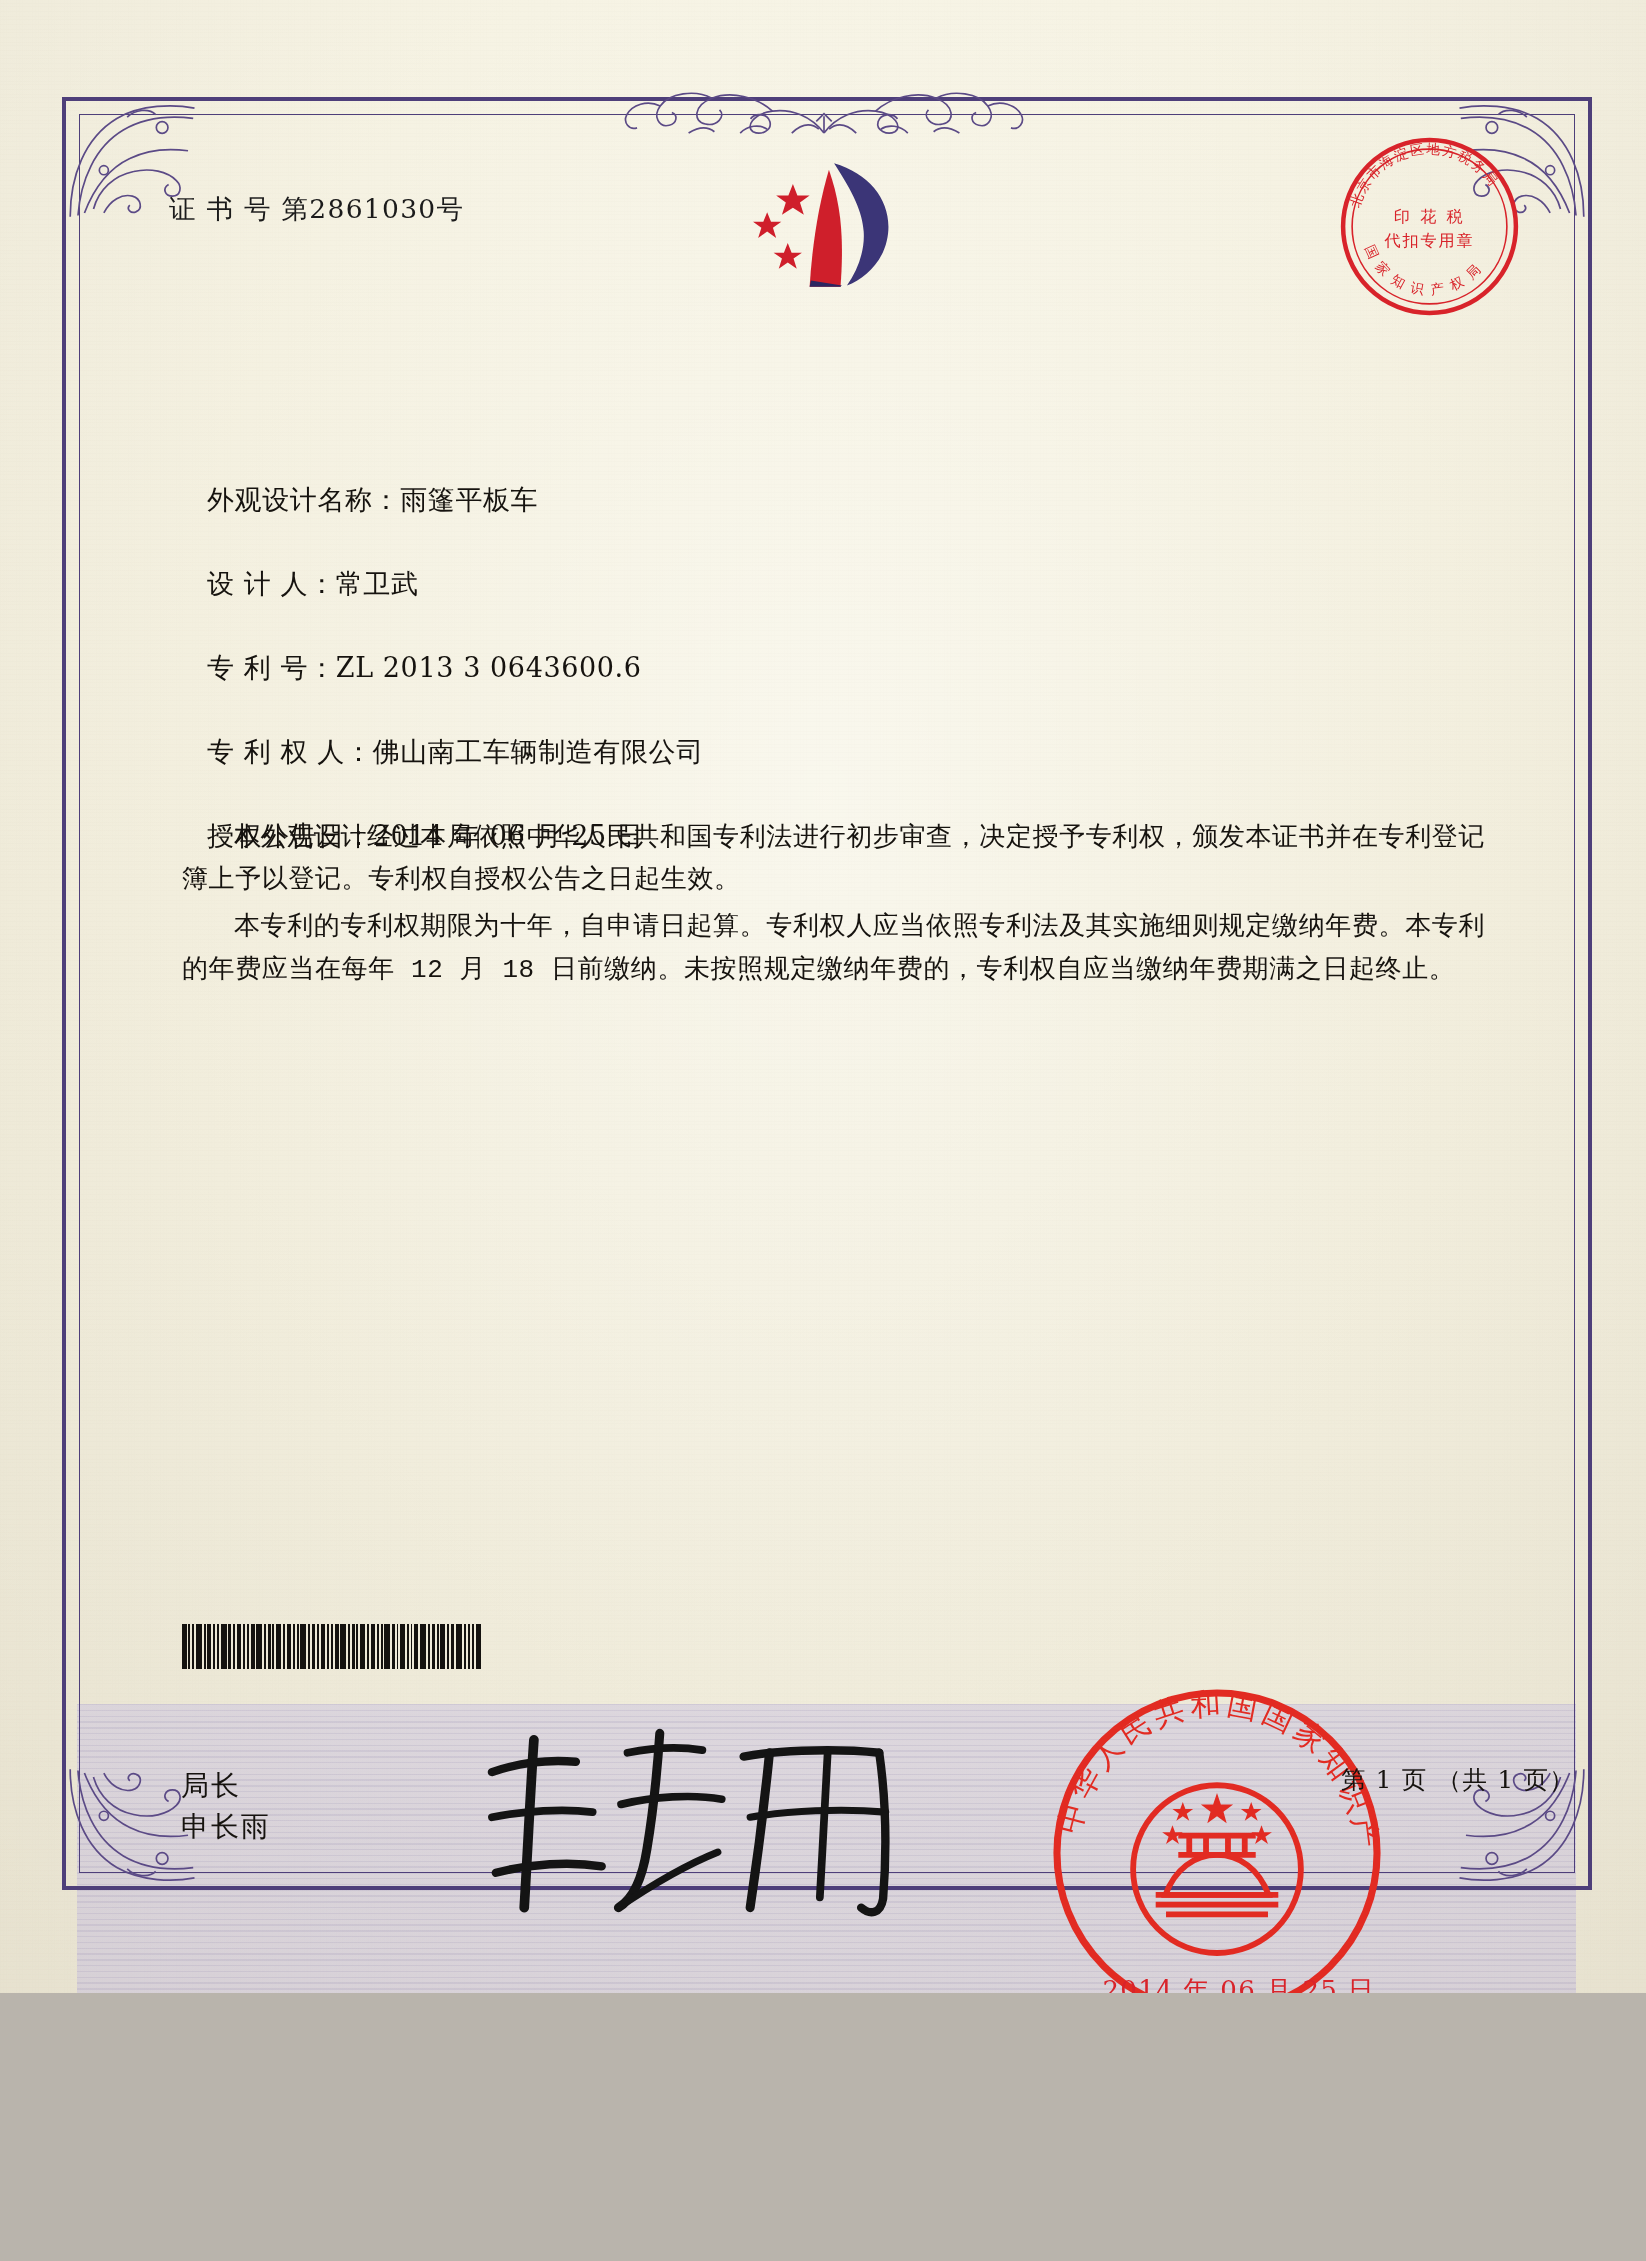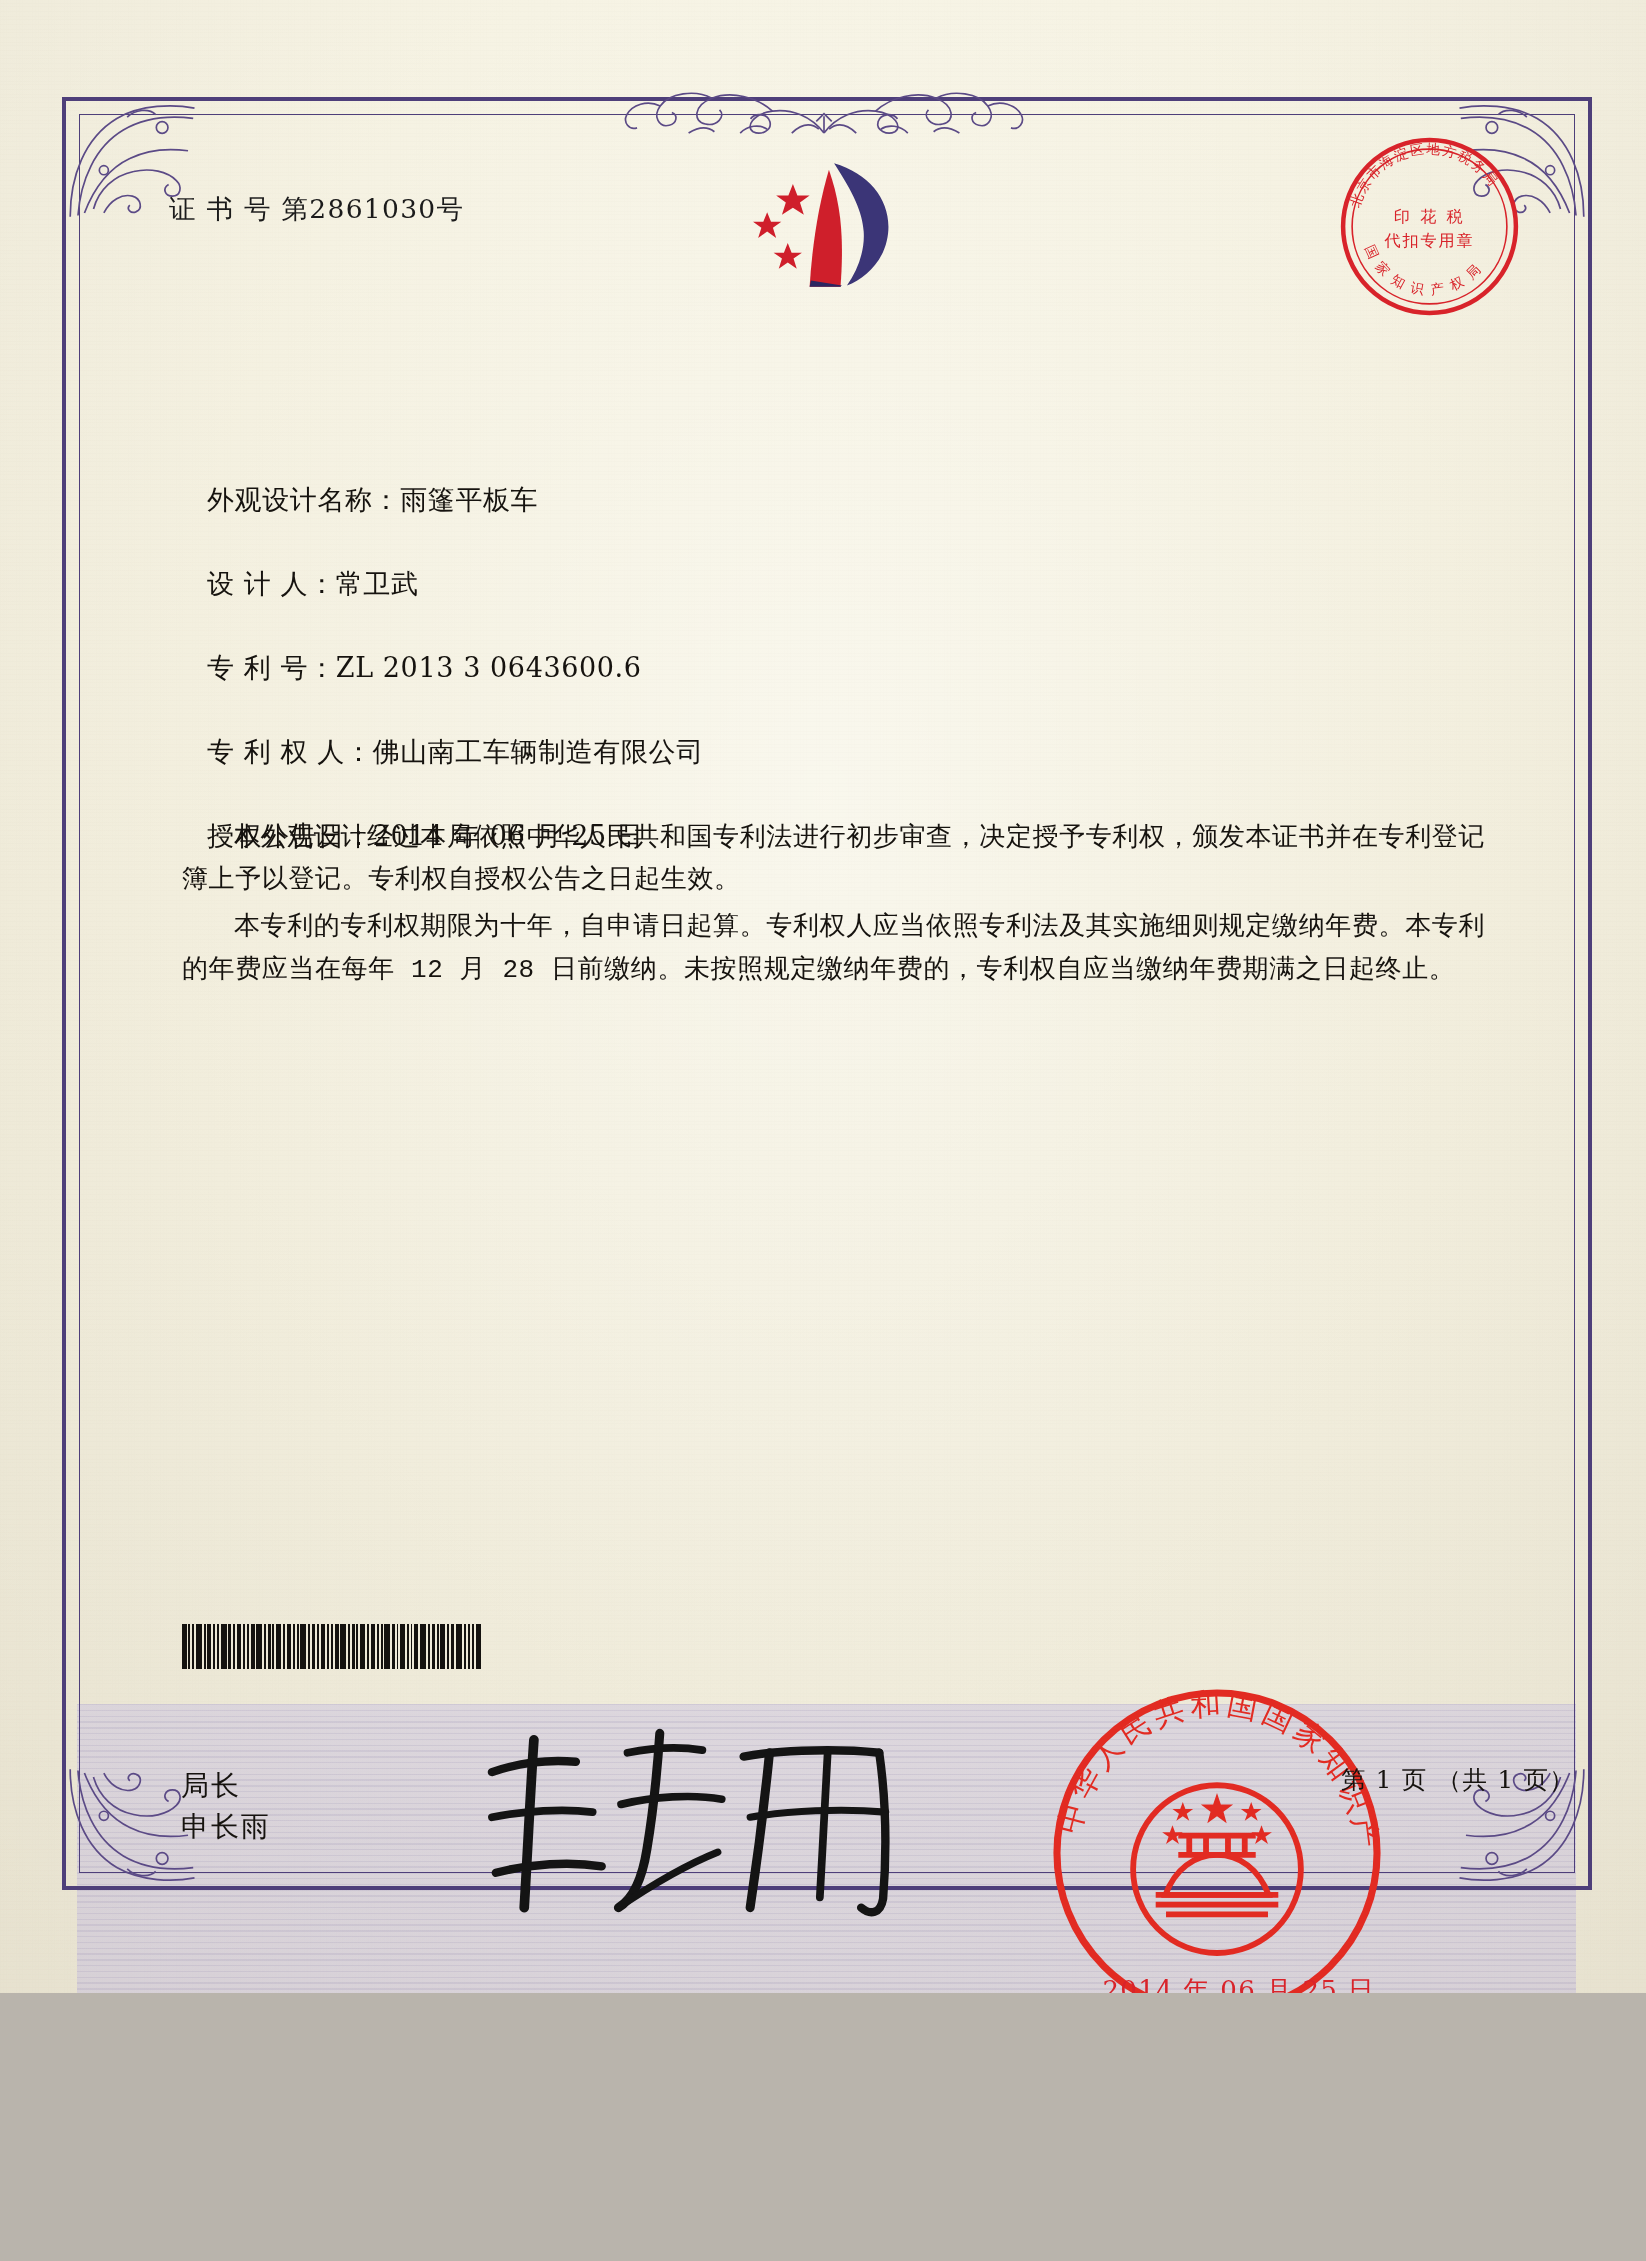--- a/index.html
+++ b/index.html
@@ -377,21 +377,21 @@
       <div class="field-row">
         <span class="field-label">专 利 权 人：</span><span class="field-value">佛山南工车辆制造有限公司</span>
       </div>
       <div class="field-row">
         <span class="field-label">授权公告日：</span><span class="field-value">2014 年 06 月 25 日</span>
       </div>
     </div>
 
     <div class="paras">
       <p>本外观设计经过本局依照中华人民共和国专利法进行初步审查，决定授予专利权，颁发本证书并在专利登记簿上予以登记。专利权自授权公告之日起生效。</p>
-      <p>本专利的专利权期限为十年，自申请日起算。专利权人应当依照专利法及其实施细则规定缴纳年费。本专利的年费应当在每年 12 月 28 日前缴纳。未按照规定缴纳年费的，专利权自应当缴纳年费期满之日起终止。</p>
+      <p>本专利的专利权期限为十年，自申请日起算。专利权人应当依照专利法及其实施细则规定缴纳年费。本专利的年费应当在每年 12 月 18 日前缴纳。未按照规定缴纳年费的，专利权自应当缴纳年费期满之日起终止。</p>
     </div>
 
     <div class="barcode">
       <i style="width:4.5px"></i>
         <i style="width:1.9px"></i>
         <i style="width:1.9px"></i>
         <i style="width:5.8px"></i>
       <i style="width:1.9px"></i>
         <i style="width:3.9px"></i>
         <i style="width:1.9px"></i>

